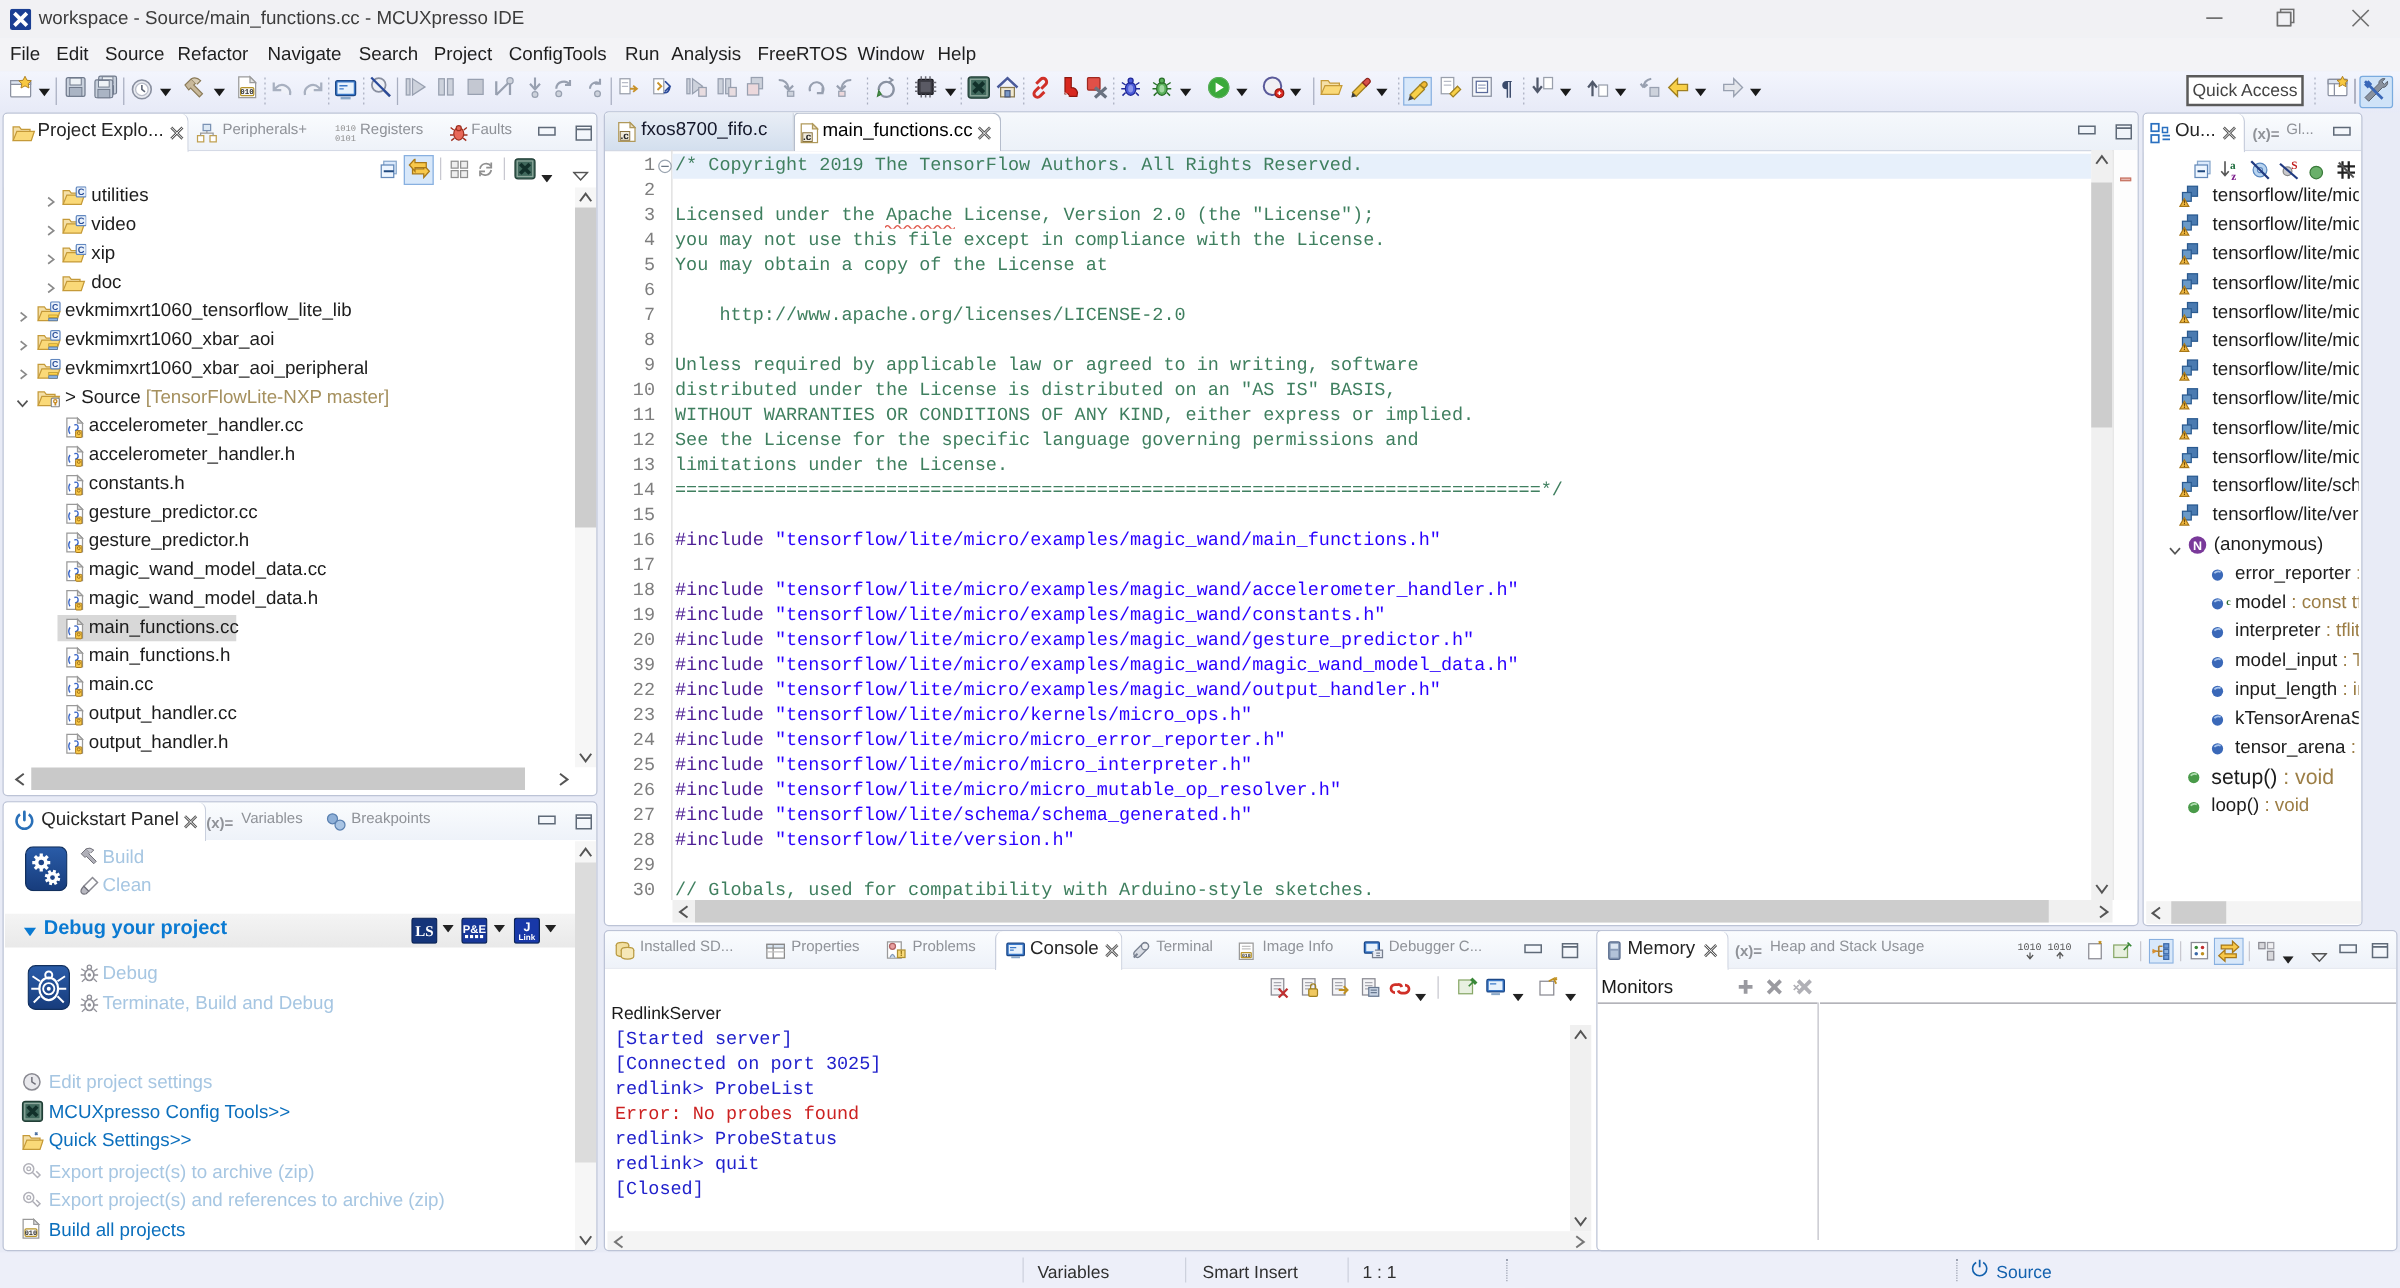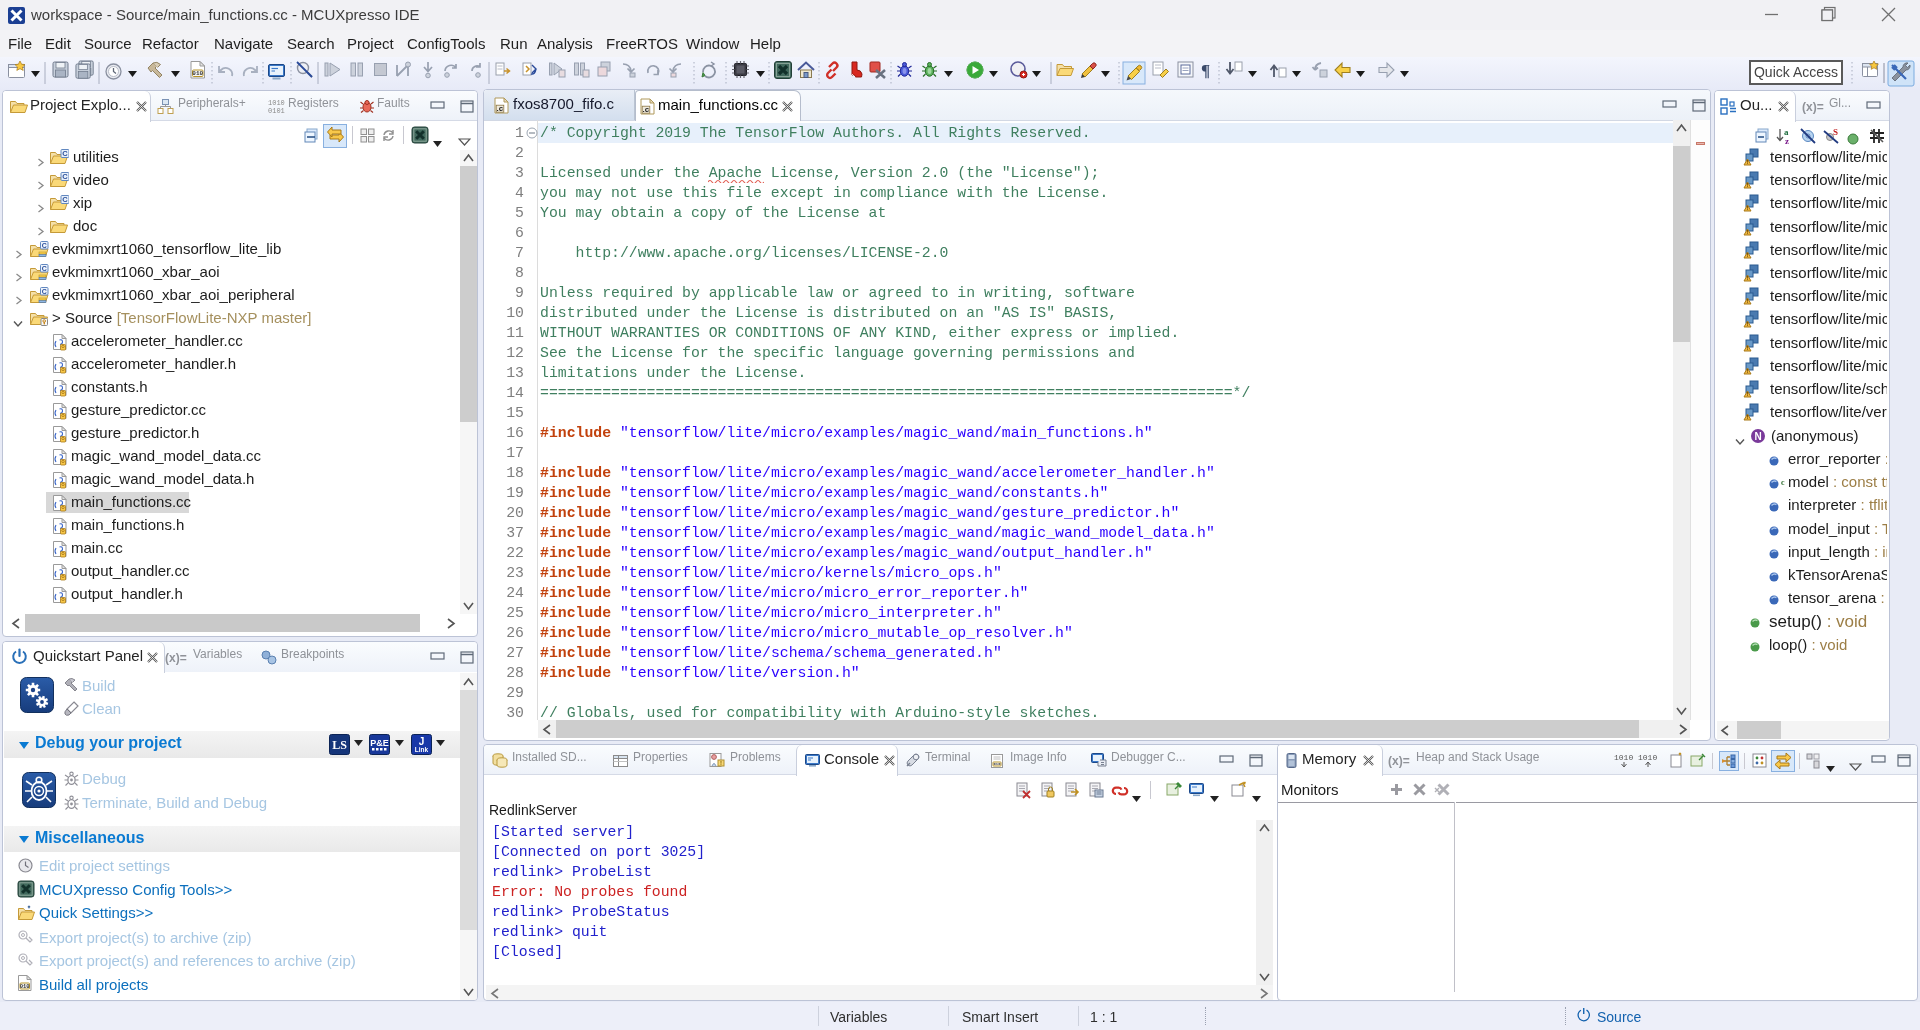--- a/index.html
+++ b/index.html
@@ -26,21 +26,21 @@
 .vtab-dim   { font-size:12px; color:#8f9298; white-space:nowrap; }
 
 
 .trow { position:absolute; left:0; right:18px; height:23px; font-size:15px; color:#1c1c1c; white-space:nowrap; overflow:hidden; }
 .trow span.deco { color:#a5905e; }
 
 
 .cline { position:absolute; height:20px; font-size:14.8px; line-height:20px; white-space:pre; font-family:"Liberation Mono",monospace; }
 .lnum  { position:absolute; width:34px; text-align:right; height:20px; font-size:14.8px; line-height:20px; color:#7e7e7e; font-family:"Liberation Mono",monospace; }
 .cmt { color:#3f7f5f; }
-.dir { color:#c2410c; font-weight:bold; }
+.dir { color:#4c1d95; font-weight:normal; }
 .str { color:#2a00ff; }
 
 
 .qs-dis { color:#a6c6e2; font-size:15px; }
 .qs-en  { color:#0b6fbd; font-size:15px; }
 .qs-head { color:#0a7ad2; font-size:16px; font-weight:bold; }
 .qs-band { position:absolute; left:1px; right:1px; height:26px; background:linear-gradient(#f4f4f4,#e9e9e9); }
 
 
 .con-line { position:absolute; left:8px; font-size:14.8px; line-height:20px; font-family:"Liberation Mono",monospace; color:#2121cc; white-space:pre; }
@@ -826,26 +826,20 @@
         </svg></span>
     <div class="abs qs-dis" style="left:79px;top:128px">Debug</div>
     <span class="abs" style="left:60px;top:152px"><svg width="17" height="17" viewBox="0 0 17 17">
           <ellipse cx="8.5" cy="10" rx="3.6" ry="4.4" fill="none" stroke="#909098" stroke-width="1.3"></ellipse>
           <circle cx="8.5" cy="10" r="1.4" fill="#909098"></circle>
           <circle cx="8.5" cy="3.8" r="1.7" fill="none" stroke="#909098" stroke-width="1.1"></circle>
           <path d="M5 7 L2 5 M4.9 10 H1.5 M5 13 L2.5 15.5 M12 7 L15 5 M12.1 10 H15.5 M12 13 L14.5 15.5" stroke="#909098" stroke-width="1.1"></path>
         </svg></span>
     <div class="abs qs-dis" style="left:79px;top:152px">Terminate, Build and Debug</div>
 
-    <div class="qs-band" style="top:184px;height:26px">
-      <svg class="abs" style="left:15px;top:10px" width="10" height="7">
-          <path d="M0 0 h10 L5 7 z" fill="#0a7ad2"></path>
-        </svg>
-      <div class="abs qs-head" style="left:31px;top:3px">Miscellaneous</div>
-    </div>
 
     <span class="abs" style="left:14px;top:215px"><svg width="17" height="17" viewBox="0 0 17 17">
           <circle cx="8.5" cy="8.5" r="6.5" fill="#e8e8ec" stroke="#8a8a92" stroke-width="1.2"></circle>
           <path d="M8.5 4.5 V8.5 L11.5 10.5" fill="none" stroke="#70707a" stroke-width="1.2"></path>
         </svg></span>
     <div class="abs qs-dis" style="left:36px;top:215px">Edit project settings</div>
     <span class="abs" style="left:14px;top:238px"><svg width="18" height="18" viewBox="0 0 18 18">
           <rect x="1" y="1" width="16" height="16" rx="2.5" fill="#40685c" stroke="#223f36"></rect>
           <rect x="2.8" y="2.8" width="12.4" height="12.4" fill="none" stroke="#8ea89c" stroke-width="1"></rect>
           <path d="M5.2 5.2 L12.8 12.8 M12.8 5.2 L5.2 12.8" stroke="#12302a" stroke-width="3"></path>
@@ -954,21 +948,21 @@
     <div class="lnum" style="left:6px;top:313px">15</div>
     <div class="lnum" style="left:6px;top:333px">16</div>
     <div class="cline" style="left:56px;top:333px"><span class="dir">#include</span> <span class="str">"tensorflow/lite/micro/examples/magic_wand/main_functions.h"</span></div>
     <div class="lnum" style="left:6px;top:353px">17</div>
     <div class="lnum" style="left:6px;top:373px">18</div>
     <div class="cline" style="left:56px;top:373px"><span class="dir">#include</span> <span class="str">"tensorflow/lite/micro/examples/magic_wand/accelerometer_handler.h"</span></div>
     <div class="lnum" style="left:6px;top:393px">19</div>
     <div class="cline" style="left:56px;top:393px"><span class="dir">#include</span> <span class="str">"tensorflow/lite/micro/examples/magic_wand/constants.h"</span></div>
     <div class="lnum" style="left:6px;top:413px">20</div>
     <div class="cline" style="left:56px;top:413px"><span class="dir">#include</span> <span class="str">"tensorflow/lite/micro/examples/magic_wand/gesture_predictor.h"</span></div>
-    <div class="lnum" style="left:6px;top:433px">37</div>
+    <div class="lnum" style="left:6px;top:433px">39</div>
     <div class="cline" style="left:56px;top:433px"><span class="dir">#include</span> <span class="str">"tensorflow/lite/micro/examples/magic_wand/magic_wand_model_data.h"</span></div>
     <div class="lnum" style="left:6px;top:453px">22</div>
     <div class="cline" style="left:56px;top:453px"><span class="dir">#include</span> <span class="str">"tensorflow/lite/micro/examples/magic_wand/output_handler.h"</span></div>
     <div class="lnum" style="left:6px;top:473px">23</div>
     <div class="cline" style="left:56px;top:473px"><span class="dir">#include</span> <span class="str">"tensorflow/lite/micro/kernels/micro_ops.h"</span></div>
     <div class="lnum" style="left:6px;top:493px">24</div>
     <div class="cline" style="left:56px;top:493px"><span class="dir">#include</span> <span class="str">"tensorflow/lite/micro/micro_error_reporter.h"</span></div>
     <div class="lnum" style="left:6px;top:513px">25</div>
     <div class="cline" style="left:56px;top:513px"><span class="dir">#include</span> <span class="str">"tensorflow/lite/micro/micro_interpreter.h"</span></div>
     <div class="lnum" style="left:6px;top:533px">26</div>

